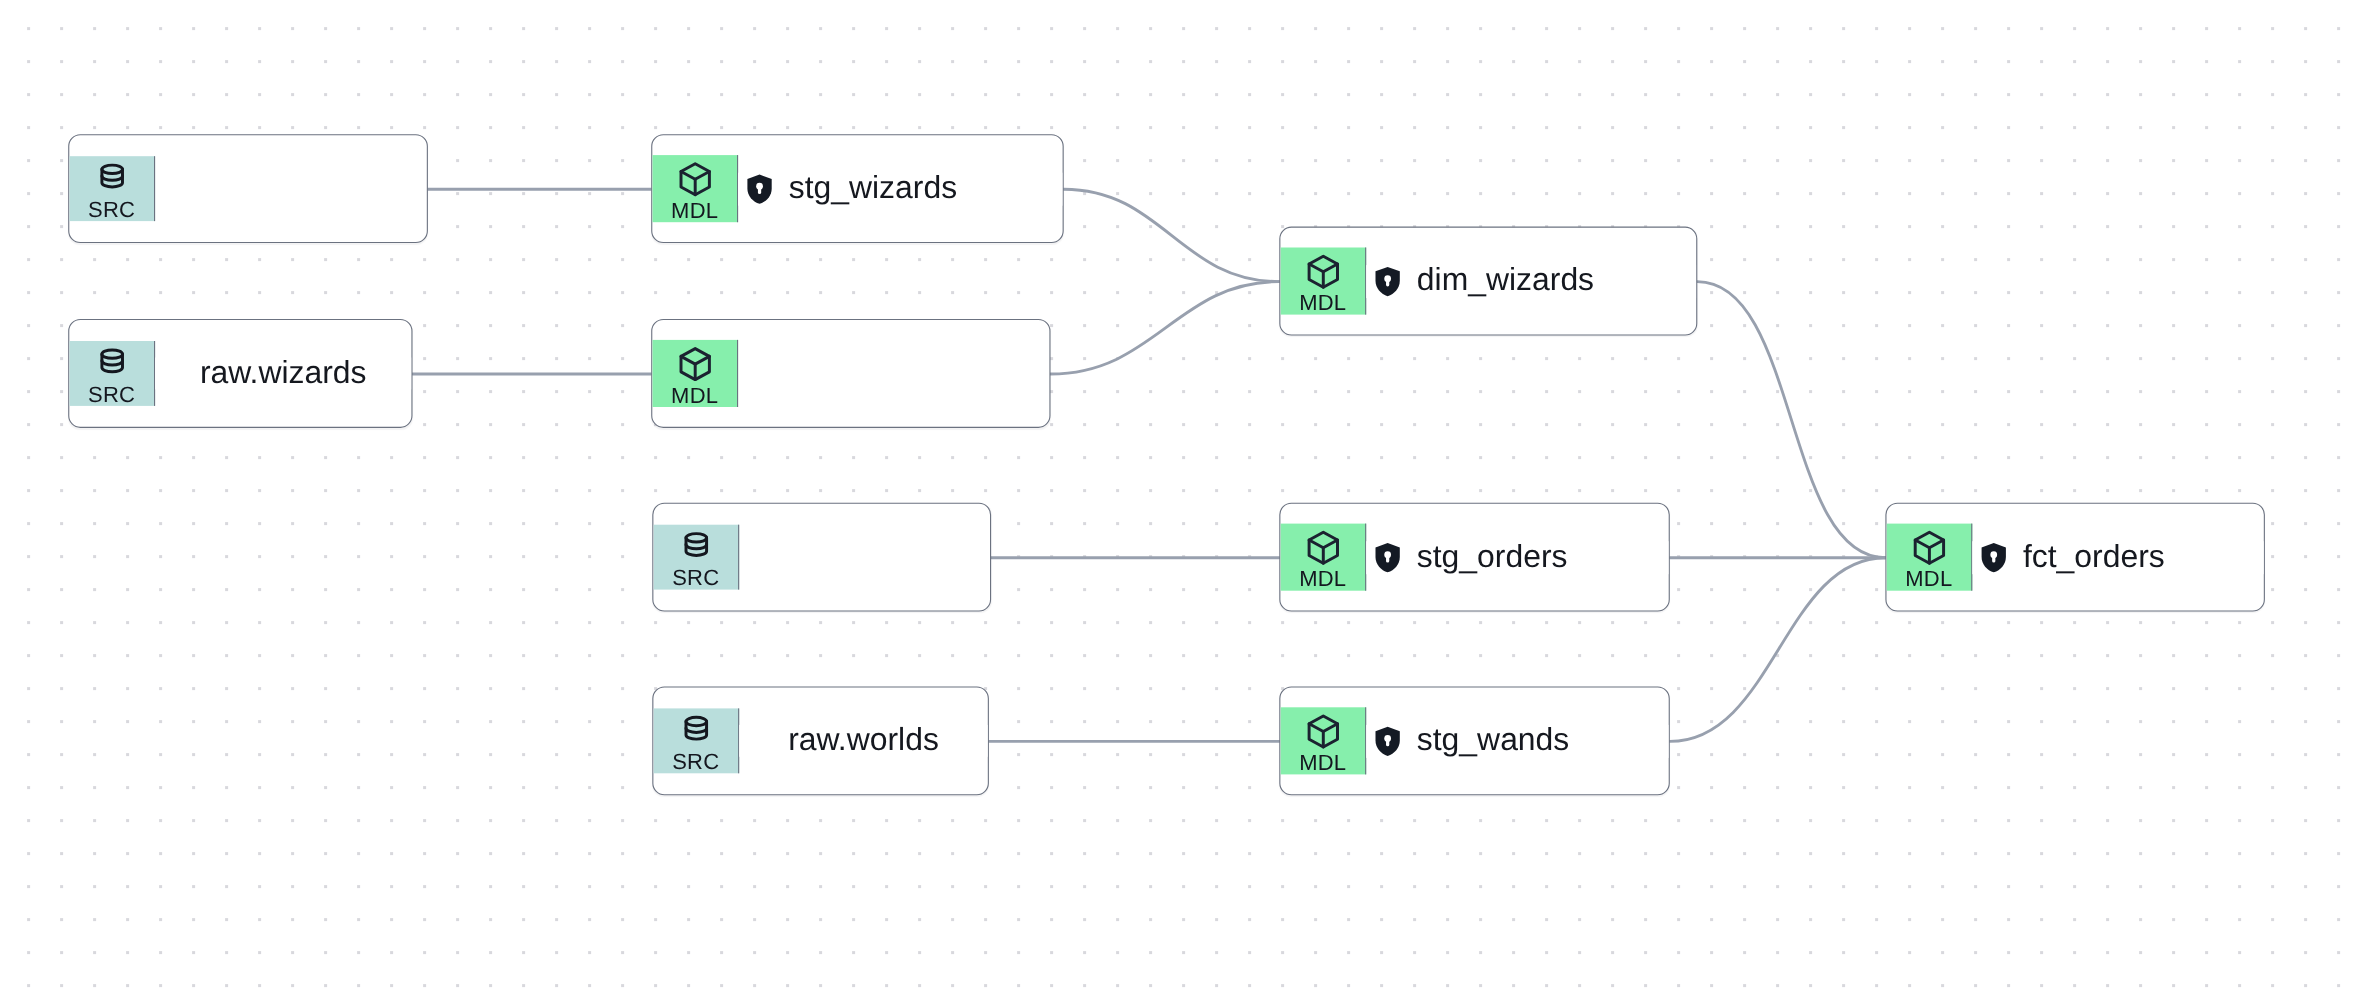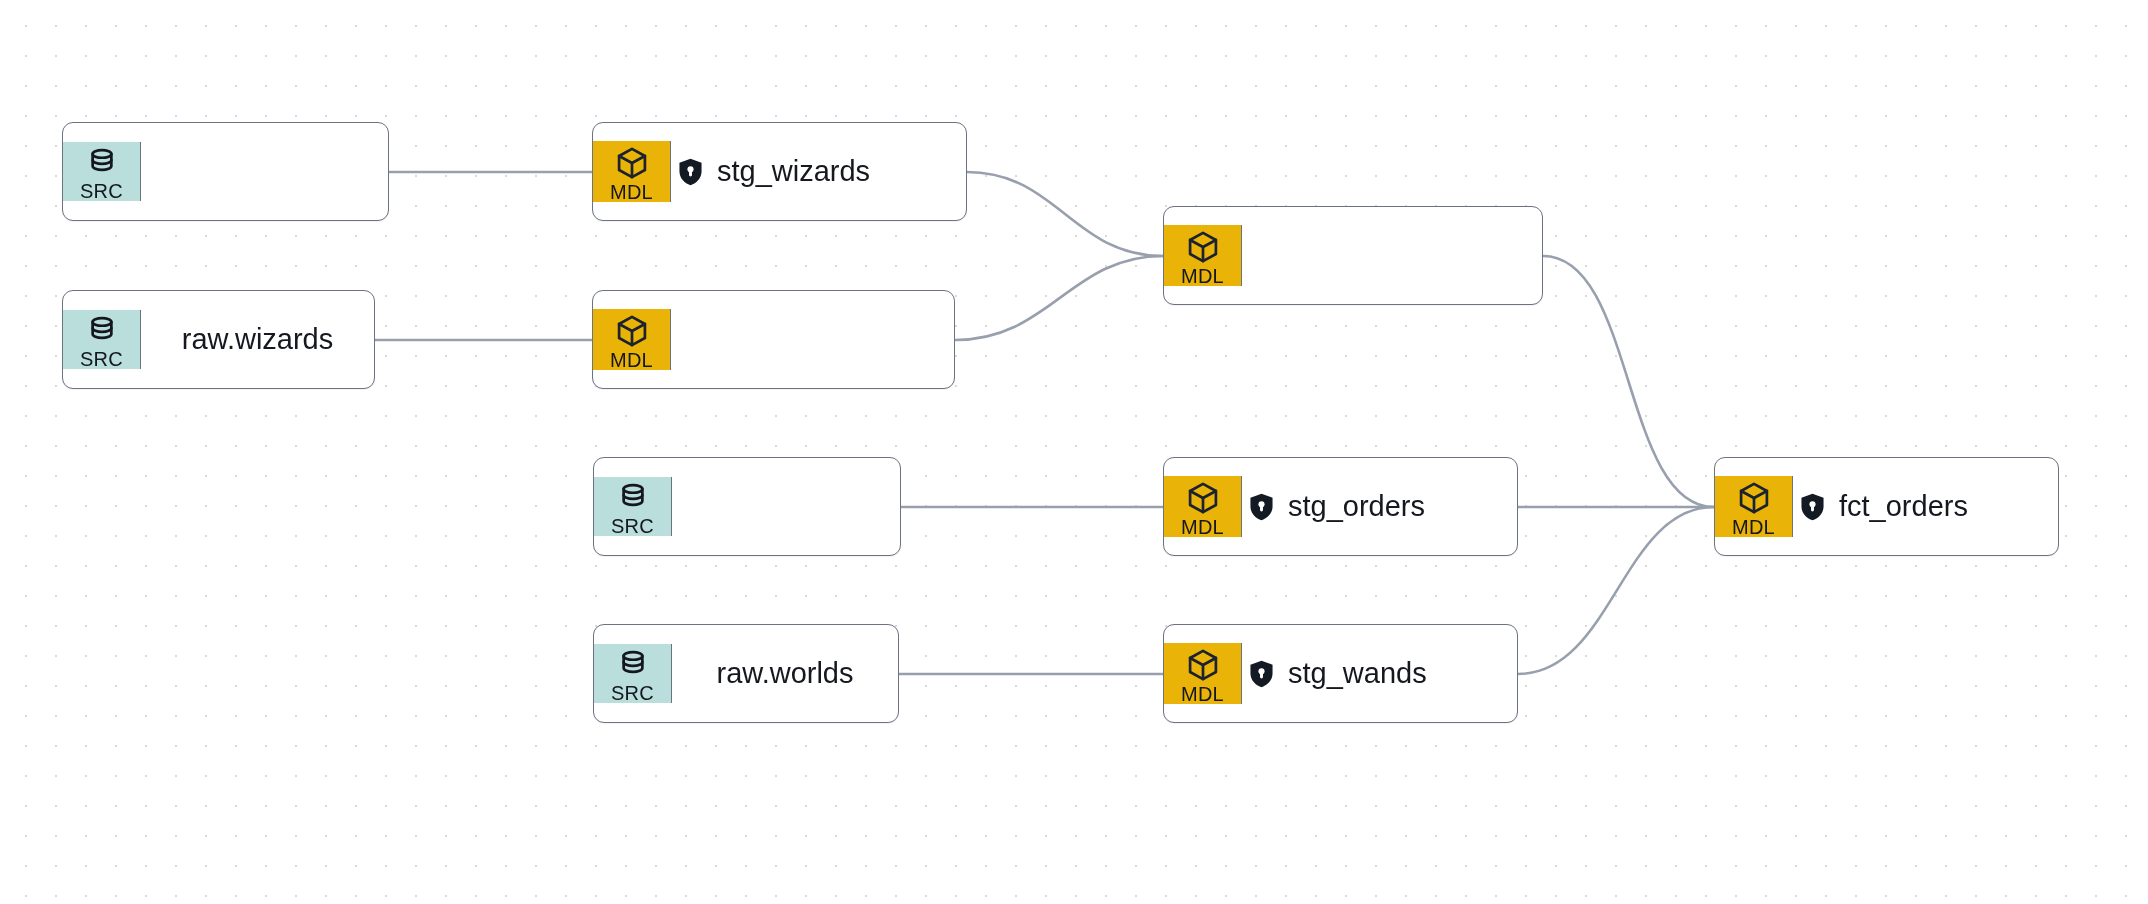--- a/index.html
+++ b/index.html
@@ -47,21 +47,21 @@
     justify-content: center;
     gap: 1px;
     border-right: 1.6px solid #6b7280;
     box-sizing: border-box;
     padding-top: 4px;
   }
   .node.src .node-badge {
     background: #b9dedc;
   }
   .node.mdl .node-badge {
-    background: #eab308;
+    background: #86efac;
   }
   .badge-icon {
     display: block;
     line-height: 0;
   }
   .badge-label {
     font-size: 20px;
     line-height: 1;
     color: #14171f;
     letter-spacing: 0.2px;
@@ -221,20 +221,28 @@
       </div>
       <div class="node mdl" style="left: 1163px; top: 206px; width: 380px; height: 99px;">
         <div class="node-badge">
           <span class="badge-icon"><svg width="36" height="36" viewBox="0 0 24 24" fill="none" stroke="#1b2230" stroke-width="1.8" stroke-linecap="round" stroke-linejoin="round">
               <path d="M12 2.6 L20.6 7.3 V16.7 L12 21.4 L3.4 16.7 V7.3 Z"></path>
               <path d="M3.4 7.3 L12 12 L20.6 7.3"></path>
               <path d="M12 12 V21.4"></path>
             </svg></span>
           <span class="badge-label">MDL</span>
         </div>
+        <div class="node-body">
+          <span class="lock-icon"><svg width="27" height="30" viewBox="0 0 22 24" aria-hidden="true">
+              <path d="M11 1.2 L20 4.4 V11.4 C20 17 16 21.2 11 22.8 C6 21.2 2 17 2 11.4 V4.4 Z" fill="#141a24"></path>
+              <circle cx="11" cy="9.8" r="2.5" fill="#ffffff"></circle>
+              <rect x="9.8" y="10.4" width="2.4" height="5.2" rx="1.2" fill="#ffffff"></rect>
+            </svg></span>
+          <span class="node-label">dim_wizards</span>
+        </div>
       </div>
       <div class="node mdl" style="left: 1714px; top: 457px; width: 345px; height: 99px;">
         <div class="node-badge">
           <span class="badge-icon"><svg width="36" height="36" viewBox="0 0 24 24" fill="none" stroke="#1b2230" stroke-width="1.8" stroke-linecap="round" stroke-linejoin="round">
               <path d="M12 2.6 L20.6 7.3 V16.7 L12 21.4 L3.4 16.7 V7.3 Z"></path>
               <path d="M3.4 7.3 L12 12 L20.6 7.3"></path>
               <path d="M12 12 V21.4"></path>
             </svg></span>
           <span class="badge-label">MDL</span>
         </div>

